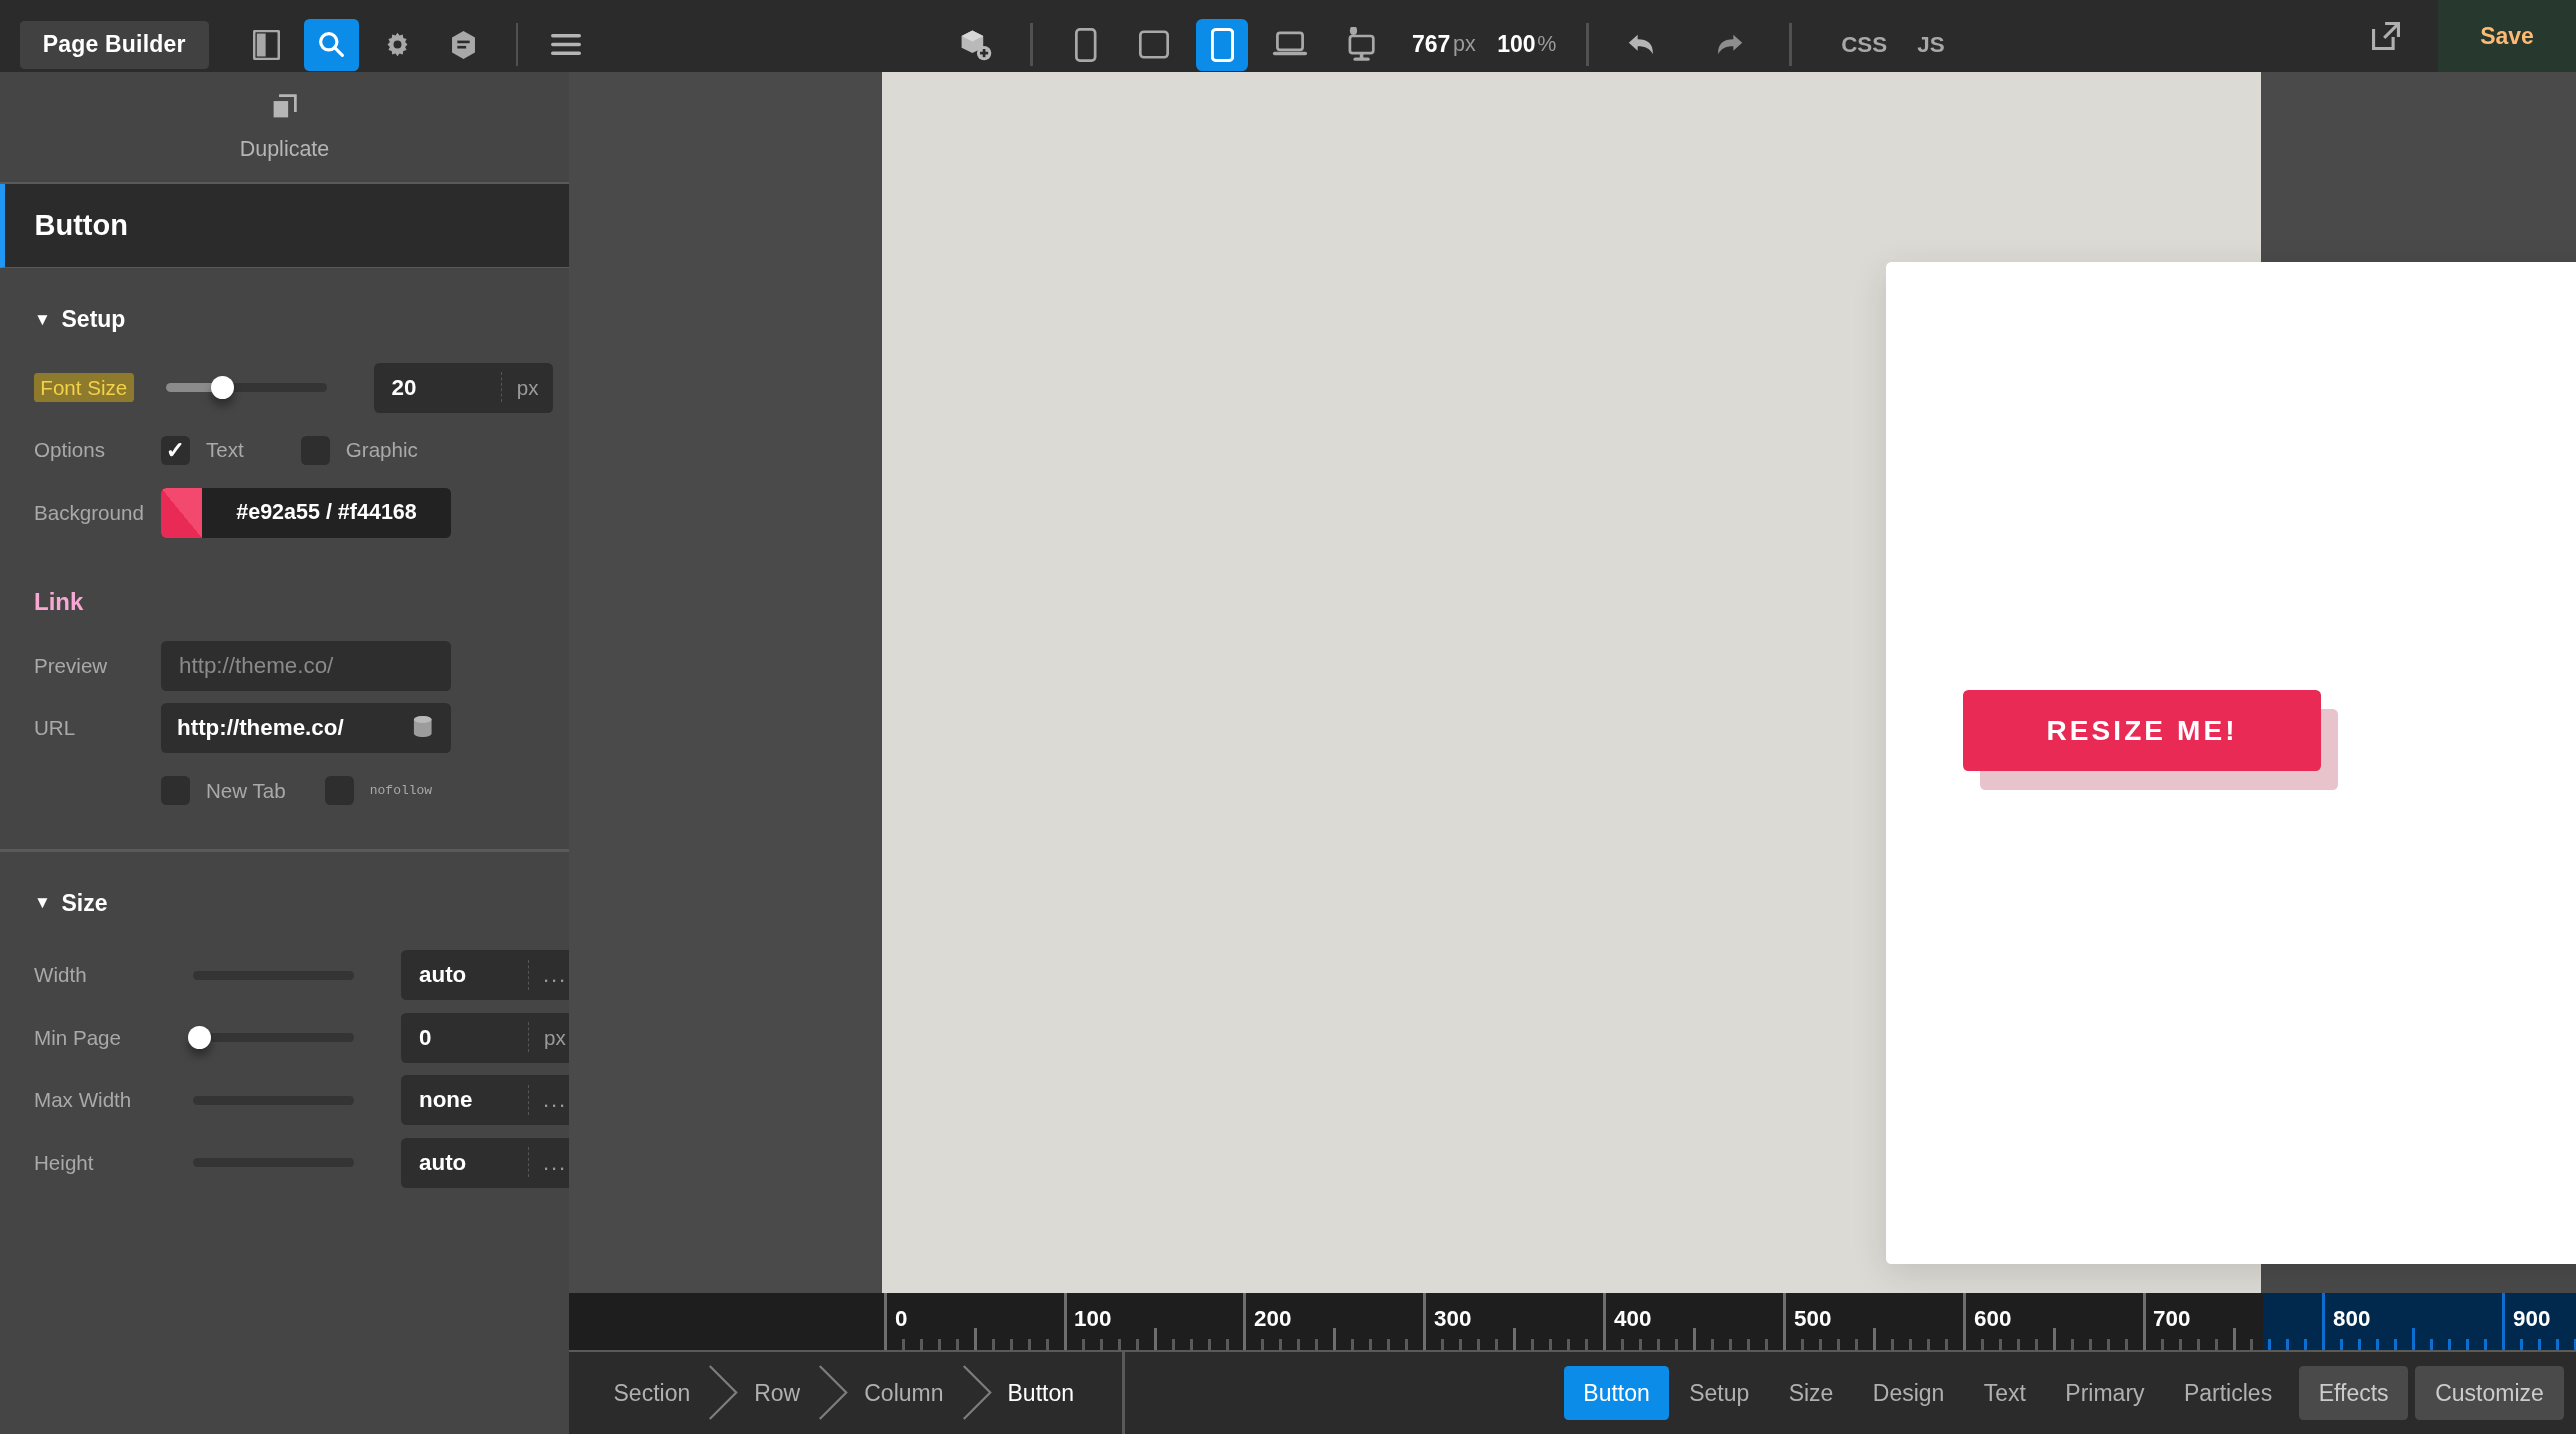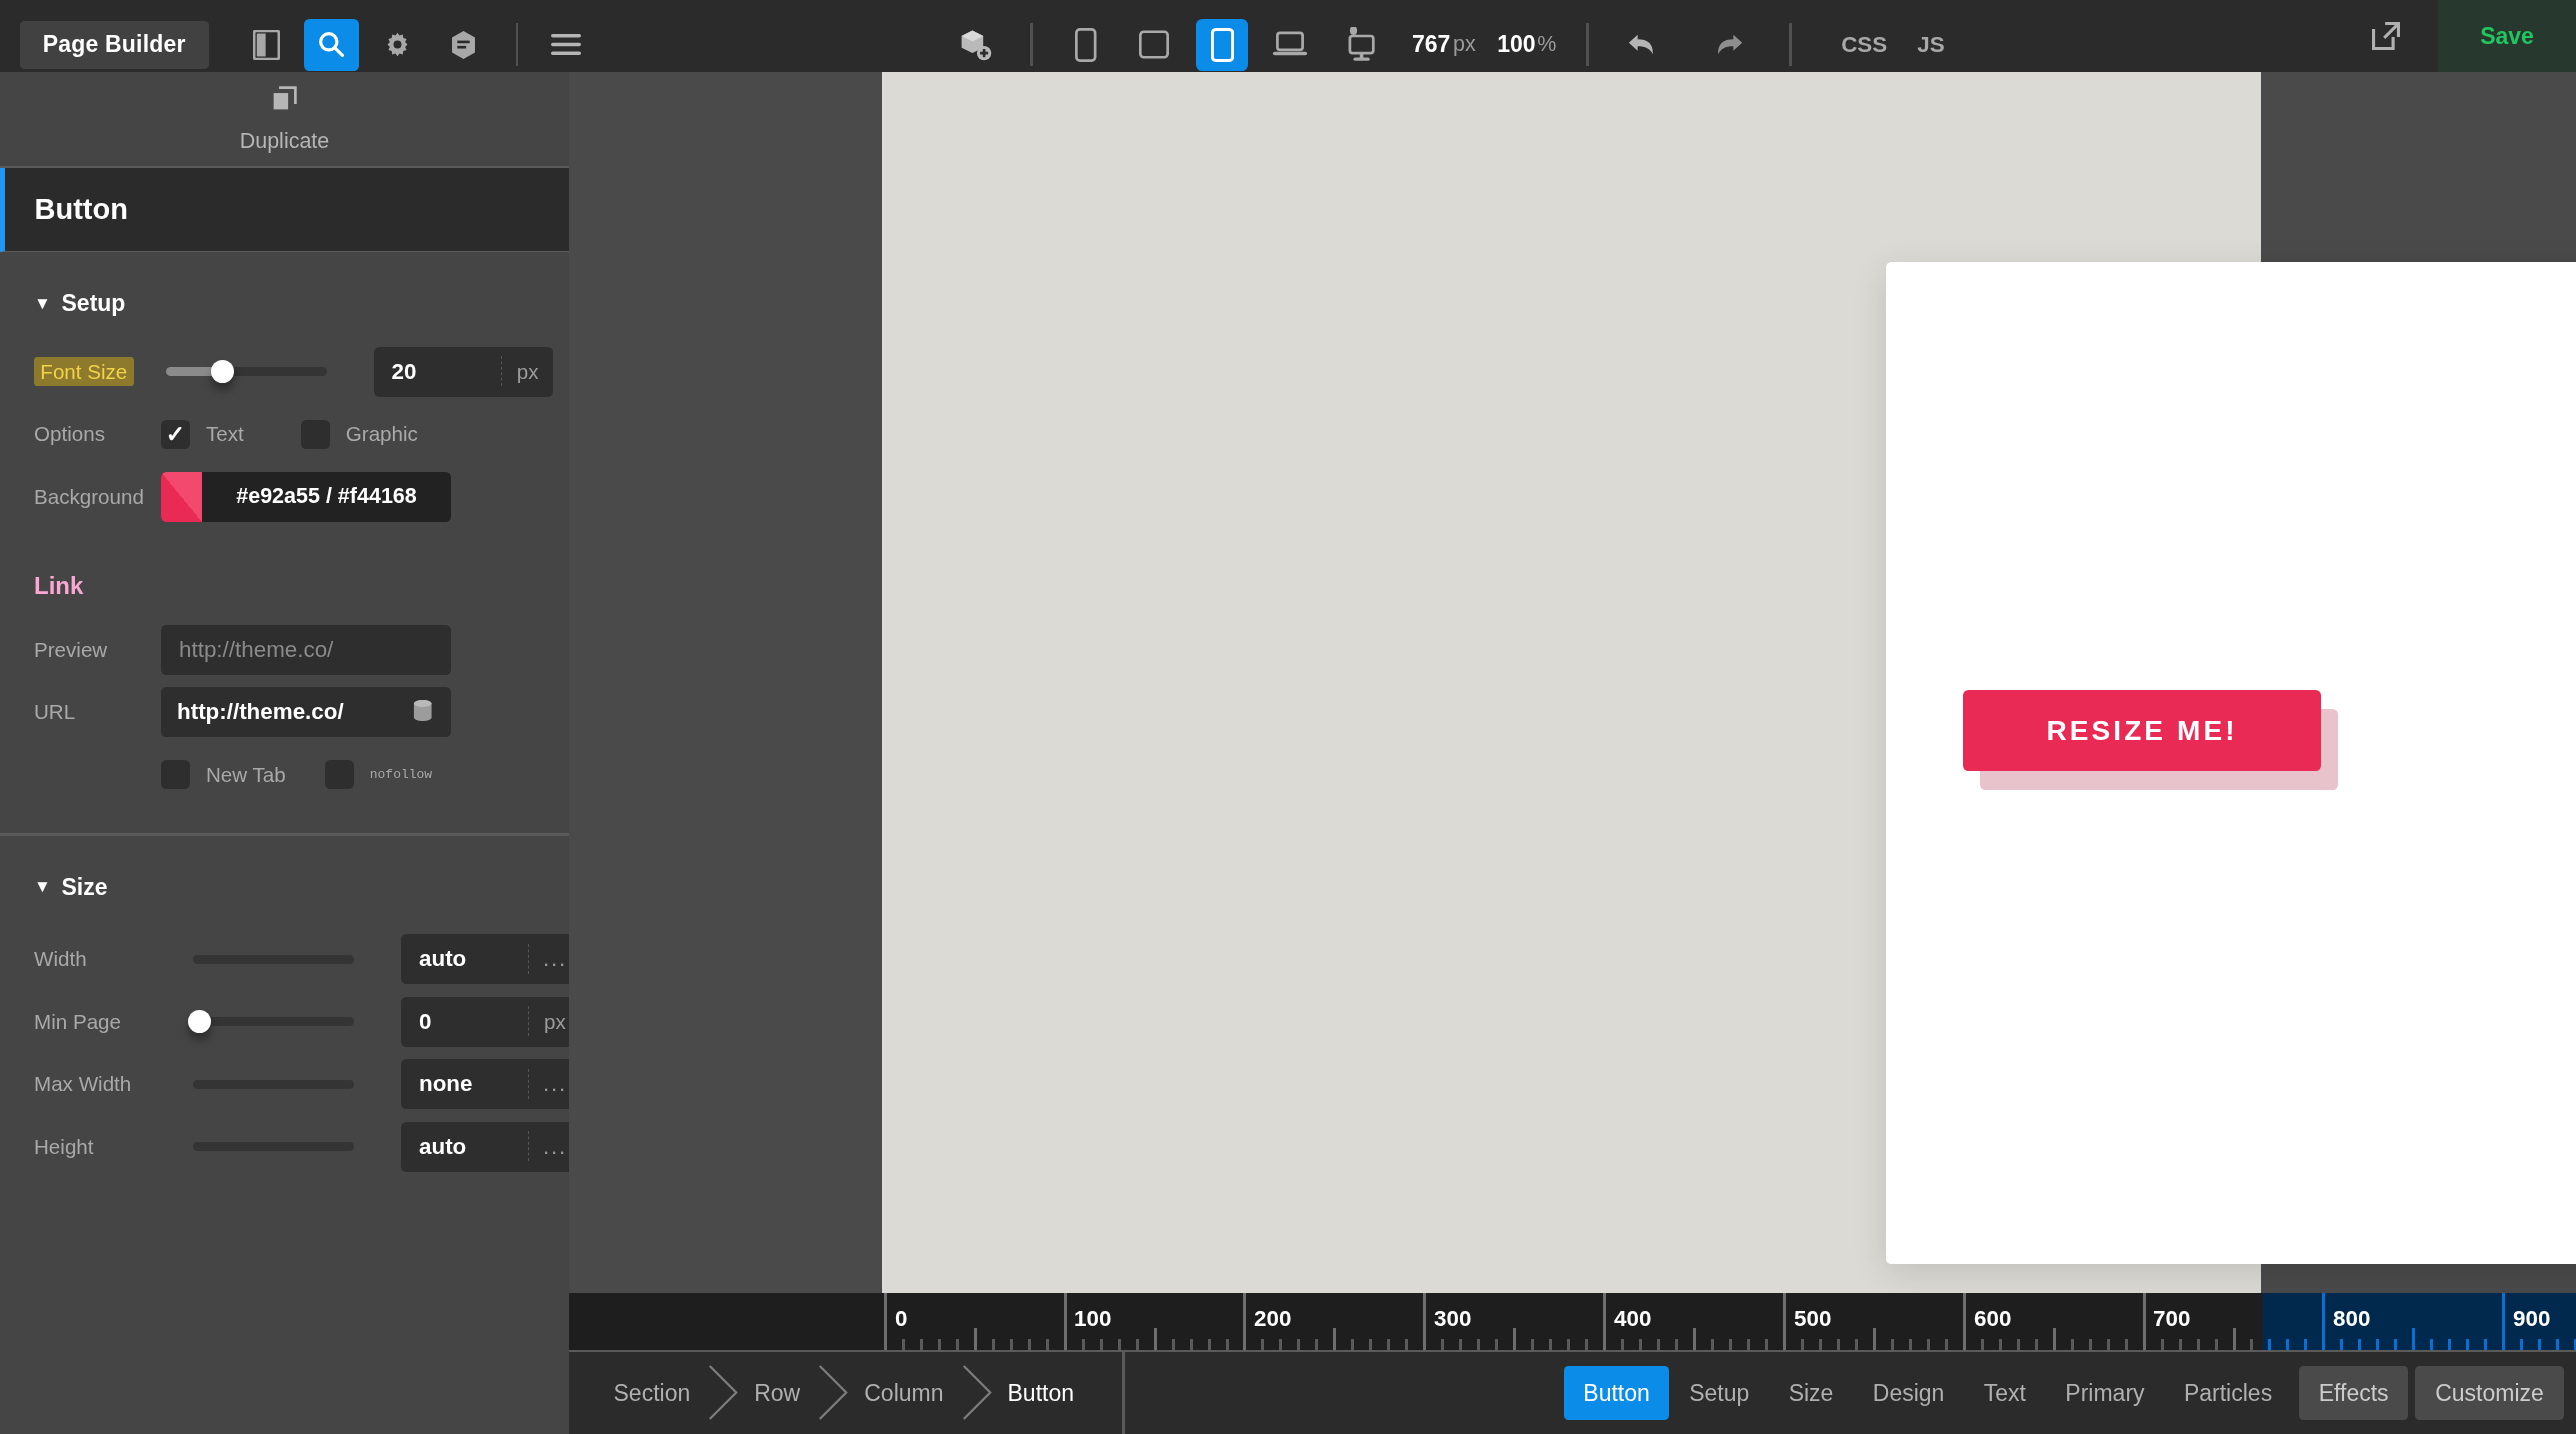--- a/index.html
+++ b/index.html
@@ -37,33 +37,33 @@
   }
   .dev-ico.active { background: #0c8ce9; color: #ffffff; }
   .px-val { color:#ffffff; font-size:23px; font-weight:bold; margin-left:19.7px;}
   .px-unit { color:#9b9b9b; font-size:21.5px; margin-left:2.7px;}
   .zoom-val { color:#ffffff; font-size:23px; font-weight:bold; margin-left:21.5px;}
   .zoom-unit{ color:#9b9b9b; font-size:21.5px; margin-left:1.8px;}
   .codelbl { color:#a8a8a8; font-size:22.4px; font-weight:bold; margin-left:30px; }
   .save-btn {
     position:absolute; right:0; top:0; width:138px; height:72px;
     background:#27382e; display:flex; align-items:center; justify-content:center;
-    color:#22c55e; font-size:23px; font-weight:bold;
+    color:#fdba74; font-size:23px; font-weight:bold;
   }
   .ext-btn {
     position:absolute; right:138px; top:0; width:104px; height:72px;
     display:flex; align-items:center; justify-content:center; color:#b0b0b0;
   }
 
   
   .panel {
     position:absolute; left:0; top:72px; width:569px; height:1363px;
     background:#454545;
   }
-  .dupdel { display:flex; height:96px; border-bottom:2.7px solid #5a5a5a; }
+  .dupdel { display:flex; height:112px; border-bottom:2.7px solid #5a5a5a; }
   .dd-cell {
     flex:1; display:flex; flex-direction:column; align-items:center;
     justify-content:center; gap:10.7px; color:#b6b6b6; font-size:21.5px;
   }
   .dd-cell + .dd-cell { border-left:2.7px solid #5a5a5a; }
 
   .panel-head {
     height:84px; background:#2b2b2b; display:flex; align-items:center;
     border-left:5.4px solid #2196f3; border-bottom:1.8px solid #5a5a5a;
   }

